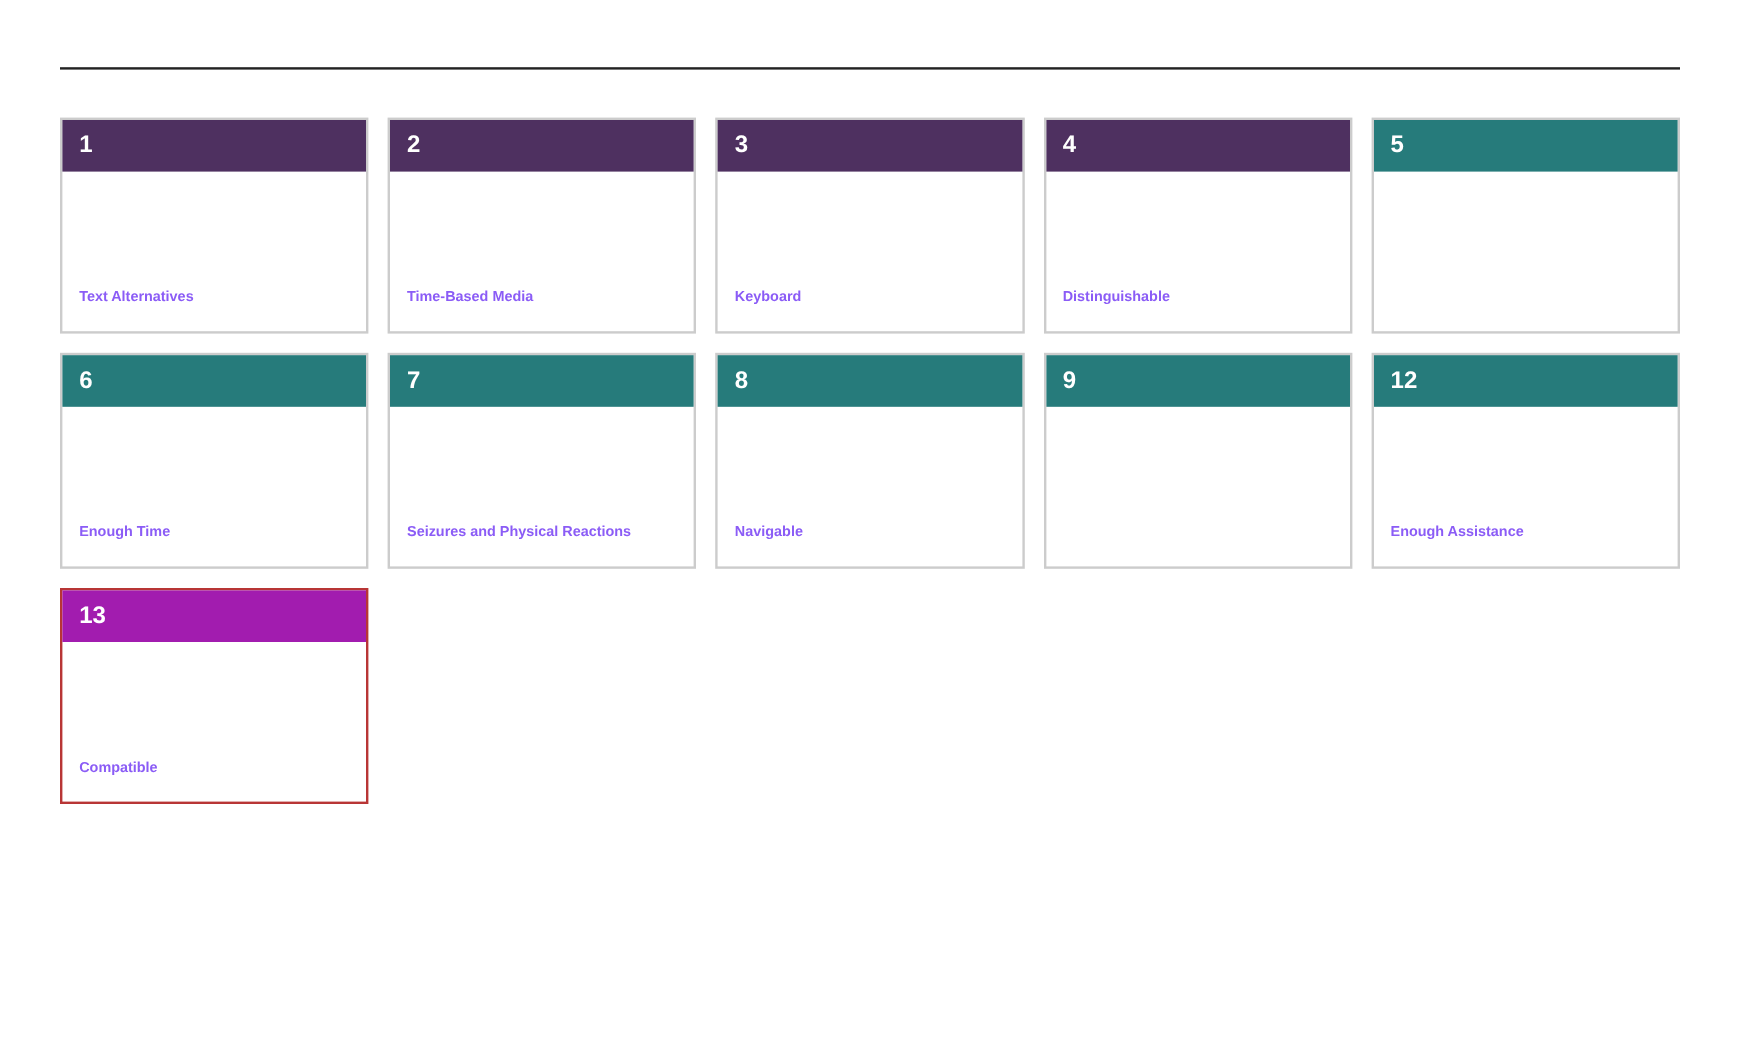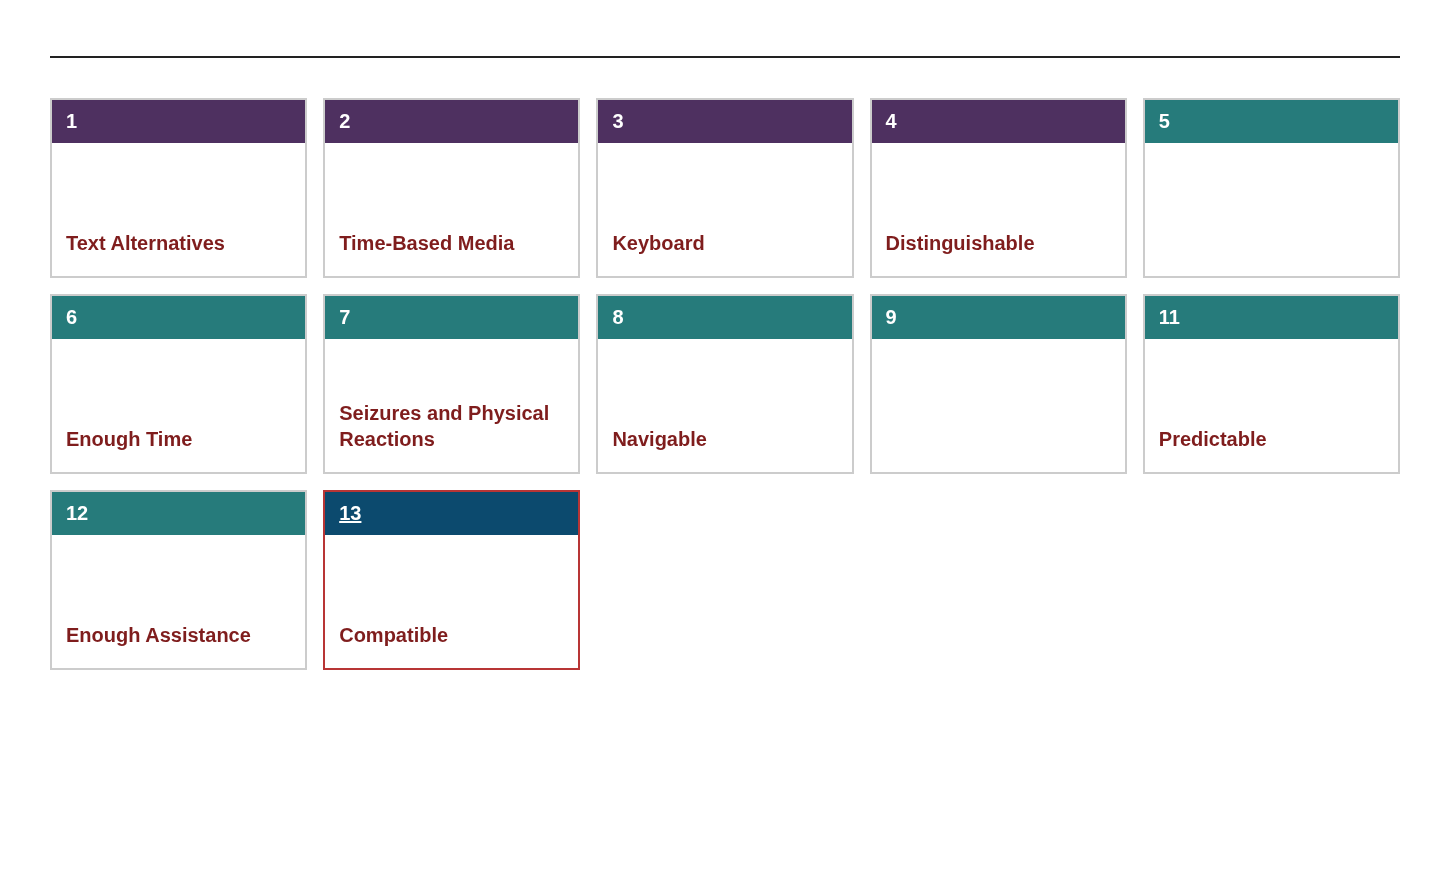--- a/index.html
+++ b/index.html
@@ -47,28 +47,28 @@
       font-size: 20px;
       font-weight: 700;
     }
     .card-body {
       padding: 16px 14px 20px 14px;
       flex: 1;
       display: flex;
       align-items: flex-end;
     }
     .card-label {
-      font-size: 20px;
+      font-size: 12px;
       font-weight: 700;
-      color: #7f1d1d;
+      color: #8b5cf6;
       line-height: 1.3;
     }
     .purple { background-color: #4e3060; }
     .teal   { background-color: #267b7b; }
-    .red    { background-color: #0c4a6e; text-decoration: underline; }
+    .red    { background-color: #a21caf; }
     .card.red-border { border-color: #b83535; }
   </style>
 </head>
 <body>
 
 <header>
   <p class="subtitle"></p>
   <h1 class="main-title"></h1>
   <hr class="divider">
 </header>
@@ -118,26 +118,20 @@
       <div class="card">
         <div class="card-header teal">8</div>
         <div class="card-body">
           <span class="card-label">Navigable</span>
         </div>
       </div>
       <div class="card">
         <div class="card-header teal">9</div>
       </div>
       <div class="card">
-        <div class="card-header teal">11</div>
-        <div class="card-body">
-          <span class="card-label">Predictable</span>
-        </div>
-      </div>
-      <div class="card">
         <div class="card-header teal">12</div>
         <div class="card-body">
           <span class="card-label">Enough Assistance</span>
         </div>
       </div>
       <div class="card red-border">
         <div class="card-header red">13</div>
         <div class="card-body">
           <span class="card-label">Compatible</span>
         </div>

